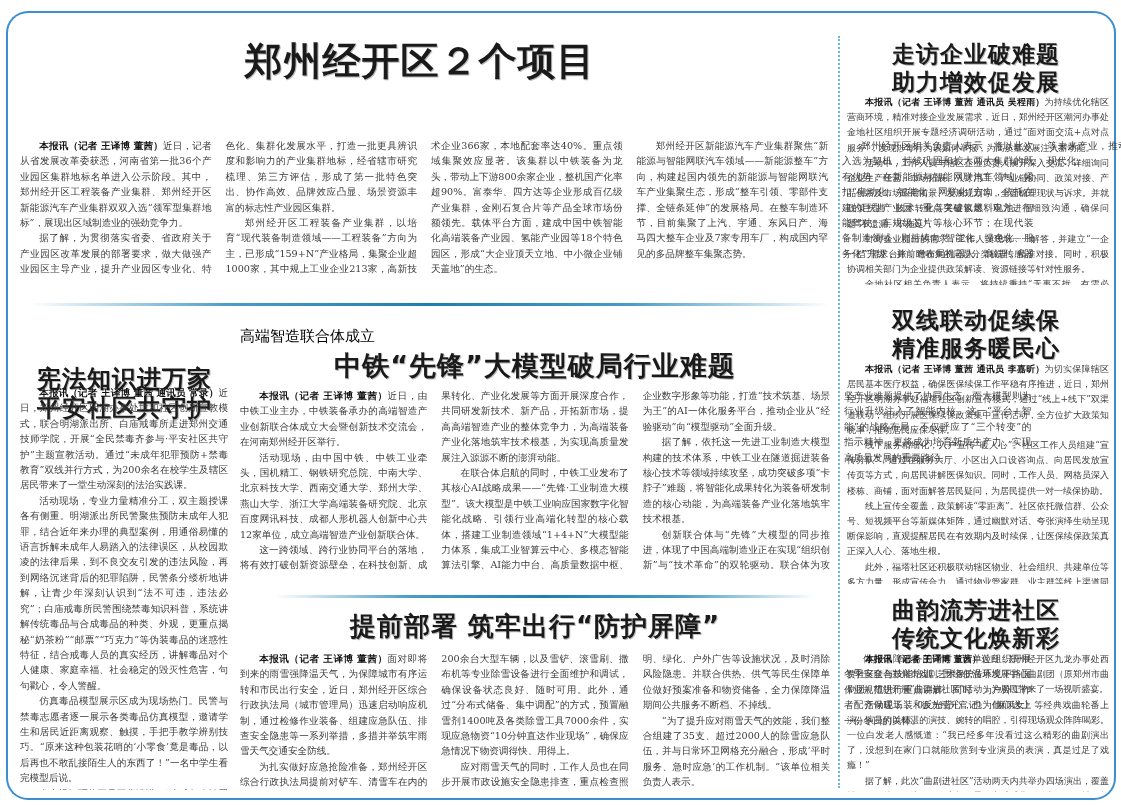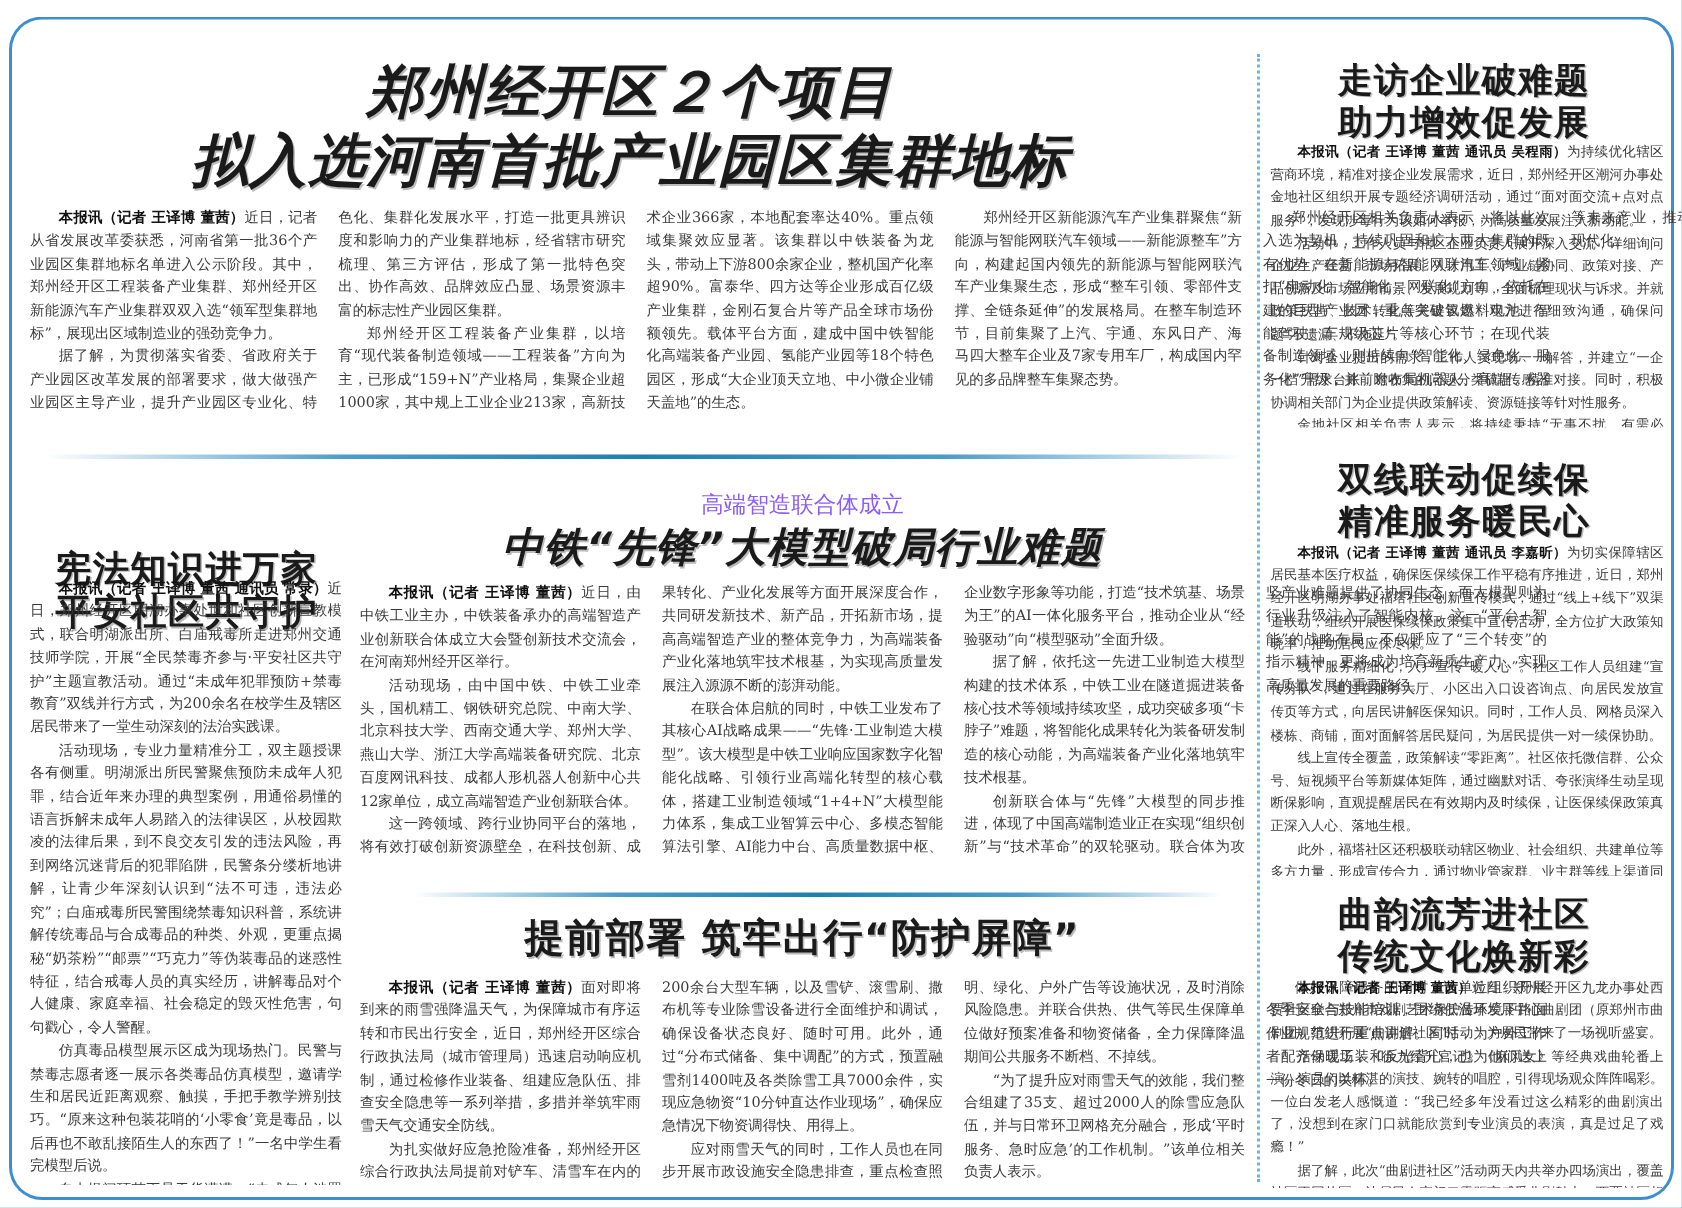--- a/index.html
+++ b/index.html
@@ -24,43 +24,42 @@
       background: linear-gradient(to right, rgba(255,255,255,0), #4a9cc9 25%, #1e7fae 50%, #4a9cc9 75%, rgba(255,255,255,0));
     }
 
     .headline {
       position: absolute; text-align: center; color: #1a1a1a; font-weight: bold;
       font-family: "DejaVu Sans", sans-serif; letter-spacing: 1px;
       text-shadow: 1px 1px 0 #bbbbbb;
     }
     .headline .line { display: block; }
 
-    .subhead { position: absolute; text-align: center; color: #8b5cf6; font-family: Liberation Serif, serif; }
+    .subhead { position: absolute; text-align: left; color: #000000; font-family: Liberation Serif, serif; }
 
     .body {
       position: absolute;
       font-family: "DejaVu Serif", serif;
       font-size: 9.6px; line-height: 15.4px; color: #3a3a3a; text-align: justify;
     }
     .body p { text-indent: 2em; }
     .byline-lead { font-weight: bold; color: #111; font-family: "DejaVu Sans", sans-serif; }
     .cols3 { column-count: 3; column-gap: 14px; }
     .cols4 { column-count: 4; column-gap: 14px; }
   </style>
 </head>
 <body>
 
 <div class="frame-left"></div>
 <div class="frame-right"></div>
 <div class="col-sep"></div>
 
 <section>
-  <h1 class="headline" style="left:40px; top:38px; width:760px; font-size:38px; line-height:46px;font-style:italic;">
+  <h1 class="headline" style="left:40px; top:38px; width:760px; font-size:38px; line-height:46px;">
     <span class="line">郑州经开区２个项目</span>
-    <span class="line">拟入选河南首批产业园区集群地标</span>
   </h1>
   <div class="body cols4" style="left:20px; top:138px; width:808px; height:145px;">
     <p><span class="byline-lead">本报讯（记者 王译博 董茜）</span><span>近日，记者从省发展改革委获悉，河南省第一批36个产业园区集群地标名单进入公示阶段。其中，郑州经开区工程装备产业集群、郑州经开区新能源汽车产业集群双双入选“领军型集群地标”，展现出区域制造业的强劲竞争力。</span></p>
     <p>据了解，为贯彻落实省委、省政府关于产业园区改革发展的部署要求，做大做强产业园区主导产业，提升产业园区专业化、特色化、集群化发展水平，打造一批更具辨识度和影响力的产业集群地标，经省辖市研究梳理、第三方评估，形成了第一批特色突出、协作高效、品牌效应凸显、场景资源丰富的标志性产业园区集群。</p>
     <p>郑州经开区工程装备产业集群，以培育“现代装备制造领域——工程装备”方向为主，已形成“159+N”产业格局，集聚企业超1000家，其中规上工业企业213家，高新技术企业366家，本地配套率达40%。重点领域集聚效应显著。该集群以中铁装备为龙头，带动上下游800余家企业，整机国产化率超90%。富泰华、四方达等企业形成百亿级产业集群，金刚石复合片等产品全球市场份额领先。载体平台方面，建成中国中铁智能化高端装备产业园、氢能产业园等18个特色园区，形成“大企业顶天立地、中小微企业铺天盖地”的生态。</p>
     <p>郑州经开区新能源汽车产业集群聚焦“新能源与智能网联汽车领域——新能源整车”方向，构建起国内领先的新能源与智能网联汽车产业集聚生态，形成“整车引领、零部件支撑、全链条延伸”的发展格局。在整车制造环节，目前集聚了上汽、宇通、东风日产、海马四大整车企业及7家专用车厂，构成国内罕见的多品牌整车集聚态势。</p>
     <p>郑州经开区相关负责人表示，将以此次入选为契机，持续巩固和扩大两大集群的既有优势，在新能源与智能网联汽车领域，紧扣“电动化、智能化、网联化”方向，依托在建的巨型产业园，重点突破氢燃料电池、智能驾驶、车规级芯片等核心环节；在现代装备制造领域，则持续向“智能化、绿色化、服务化”升级，并前瞻布局机器人、高端传感器等未来产业，推动产业基础高级化和产业链现代化。</p>
   </div>
 </section>
 
@@ -74,21 +73,21 @@
   <div class="body" style="left:20px; top:385px; width:208px; height:405px; overflow:hidden;">
     <p><span class="byline-lead">本报讯（记者 王译博 董茜 通讯员 常录）</span><span>近日，郑州经开区明湖办事处世和社区创新宣教模式，联合明湖派出所、白庙戒毒所走进郑州交通技师学院，开展“全民禁毒齐参与·平安社区共守护”主题宣教活动。通过“未成年犯罪预防+禁毒教育”双线并行方式，为200余名在校学生及辖区居民带来了一堂生动深刻的法治实践课。</span></p>
     <p>活动现场，专业力量精准分工，双主题授课各有侧重。明湖派出所民警聚焦预防未成年人犯罪，结合近年来办理的典型案例，用通俗易懂的语言拆解未成年人易踏入的法律误区，从校园欺凌的法律后果，到不良交友引发的违法风险，再到网络沉迷背后的犯罪陷阱，民警条分缕析地讲解，让青少年深刻认识到“法不可违，违法必究”；白庙戒毒所民警围绕禁毒知识科普，系统讲解传统毒品与合成毒品的种类、外观，更重点揭秘“奶茶粉”“邮票”“巧克力”等伪装毒品的迷惑性特征，结合戒毒人员的真实经历，讲解毒品对个人健康、家庭幸福、社会稳定的毁灭性危害，句句戳心，令人警醒。</p>
     <p>仿真毒品模型展示区成为现场热门。民警与禁毒志愿者逐一展示各类毒品仿真模型，邀请学生和居民近距离观察、触摸，手把手教学辨别技巧。“原来这种包装花哨的‘小零食’竟是毒品，以后再也不敢乱接陌生人的东西了！”一名中学生看完模型后说。</p>
     <p>自由提问环节更是干货满满。“未成年人涉罪后会有哪些影响？”“遇到有人推销可疑保健品该怎么办？”“发现涉毒行为该如何举报？”面对大家抛出的问题，民警与社区网格员耐心解答。活动尾声，工作人员为每位参与者送上印有“珍爱生命、远离毒品”字样的主题帆布袋，让法治防毒理念随身随行。</p>
   </div>
 </section>
 
 <section>
   <div class="subhead" style="left:240px; top:327px; width:590px; font-size:15px;">高端智造联合体成立</div>
-  <h2 class="headline" style="left:240px; top:349px; width:590px; font-size:27px; line-height:34px;font-style:italic;">中铁“先锋”大模型破局行业难题</h2>
+  <h2 class="headline" style="left:240px; top:349px; width:590px; font-size:27px; line-height:34px;">中铁“先锋”大模型破局行业难题</h2>
   <div class="body cols3" style="left:240px; top:388px; width:590px; height:190px;">
     <p><span class="byline-lead">本报讯（记者 王译博 董茜）</span><span>近日，由中铁工业主办，中铁装备承办的高端智造产业创新联合体成立大会暨创新技术交流会，在河南郑州经开区举行。</span></p>
     <p>活动现场，由中国中铁、中铁工业牵头，国机精工、钢铁研究总院、中南大学、北京科技大学、西南交通大学、郑州大学、燕山大学、浙江大学高端装备研究院、北京百度网讯科技、成都人形机器人创新中心共12家单位，成立高端智造产业创新联合体。</p>
     <p>这一跨领域、跨行业协同平台的落地，将有效打破创新资源壁垒，在科技创新、成果转化、产业化发展等方面开展深度合作，共同研发新技术、新产品，开拓新市场，提高高端智造产业的整体竞争力，为高端装备产业化落地筑牢技术根基，为实现高质量发展注入源源不断的澎湃动能。</p>
     <p>在联合体启航的同时，中铁工业发布了其核心AI战略成果——“先锋·工业制造大模型”。该大模型是中铁工业响应国家数字化智能化战略、引领行业高端化转型的核心载体，搭建工业制造领域“1+4+N”大模型能力体系，集成工业智算云中心、多模态智能算法引擎、AI能力中台、高质量数据中枢、企业数字形象等功能，打造“技术筑基、场景为王”的AI一体化服务平台，推动企业从“经验驱动”向“模型驱动”全面升级。</p>
     <p>据了解，依托这一先进工业制造大模型构建的技术体系，中铁工业在隧道掘进装备核心技术等领域持续攻坚，成功突破多项“卡脖子”难题，将智能化成果转化为装备研发制造的核心动能，为高端装备产业化落地筑牢技术根基。</p>
     <p>创新联合体与“先锋”大模型的同步推进，体现了中国高端制造业正在实现“组织创新”与“技术革命”的双轮驱动。联合体为攻坚产业难题提供了协同生态，而大模型则为行业升级注入了智能内核。这一“平台+智能”的战略布局，不仅呼应了“三个转变”的指示精神，更将成为培育新质生产力、实现高质量发展的重要路径。</p>
   </div>
 </section>
 

